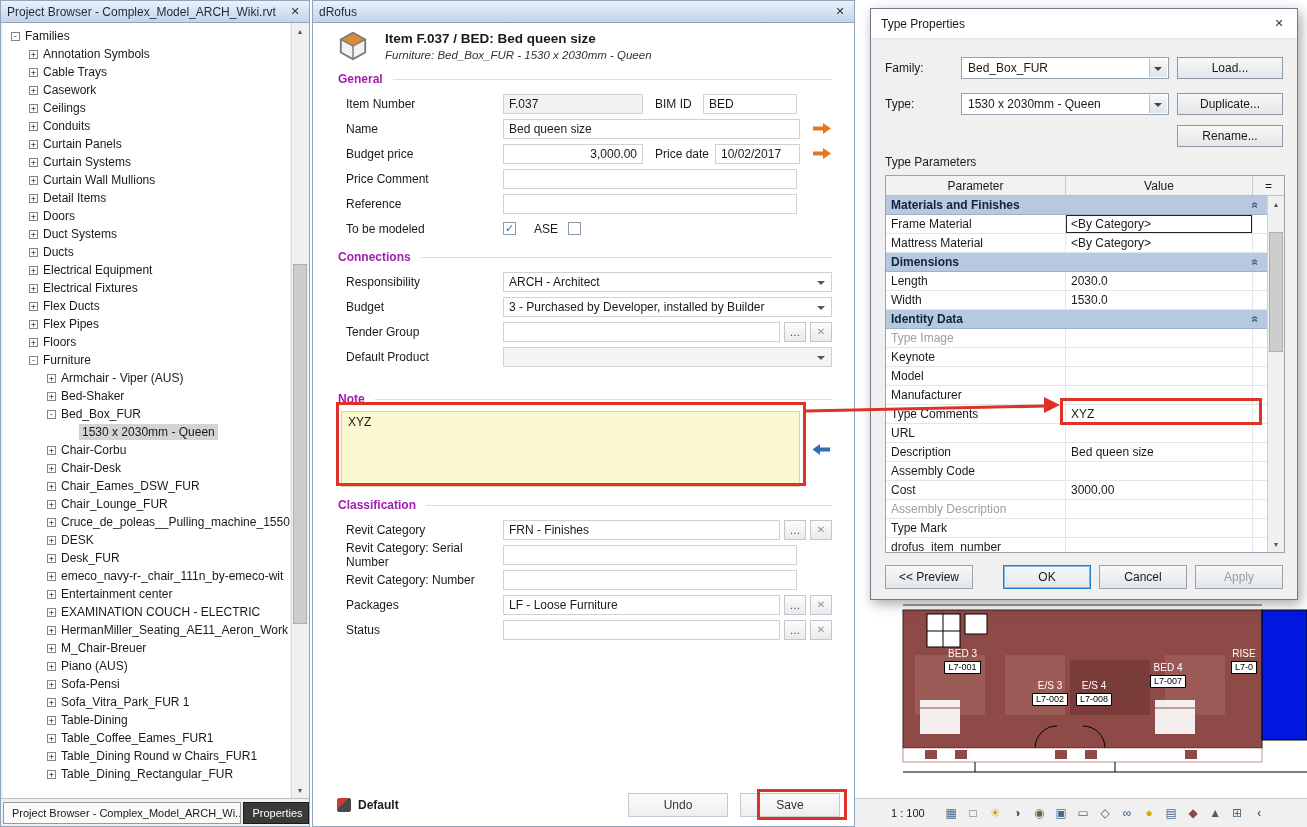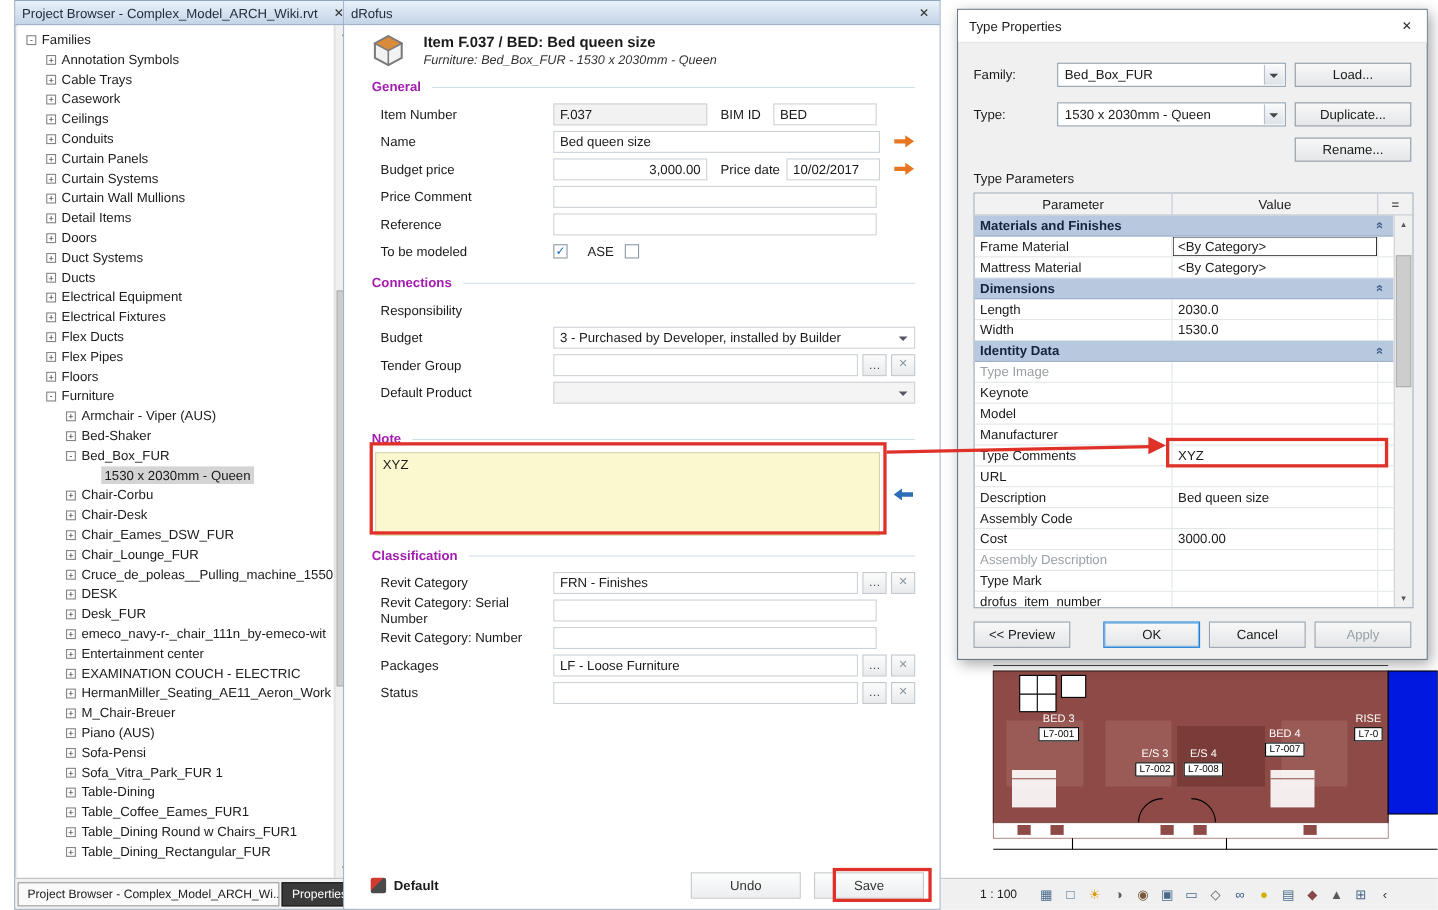--- a/index.html
+++ b/index.html
@@ -9,21 +9,21 @@
 
   
   .titlebar { height:22px; background:linear-gradient(#e9f1fa,#c3d4e8); border-bottom:1px solid #8fa4bd;
               display:flex; align-items:center; padding:0 6px; color:#1f2a38; }
   .tb-text { flex:1; white-space:nowrap; overflow:hidden; }
   .close-x { width:16px; height:16px; display:flex; align-items:center; justify-content:center;
              font-size:11px; color:#333; }
   .close-x::before { content:"✕"; }
 
   
-  #left-panel { position:absolute; left:13px; top:0; width:310px; height:827px; background:#f0f0f0;
+  #left-panel { position:absolute; left:0; top:0; width:310px; height:827px; background:#f0f0f0;
                 border:1px solid #8fa4bd; z-index:2; }
   #tree-viewport { position:absolute; left:2px; top:22px; right:19px; bottom:28px; background:#fff;
                    overflow:hidden; padding-top:4px; }
   .tree-row { height:18px; display:flex; align-items:center; white-space:nowrap; }
   .expander { flex:none; width:9px; height:9px; border:1px solid #848484; background:#fff; margin-right:5px;
               font:8px/7px "DejaVu Sans Mono",monospace; text-align:center; color:#333; }
   .expander.plus::before { content:"+"; }
   .expander.minus::before { content:"-"; }
   .expander.none { visibility:hidden; }
   .lv0 { padding-left:8px; } .lv1 { padding-left:26px; } .lv2 { padding-left:44px; } .lv3 { padding-left:62px; }
@@ -453,20 +453,21 @@
       <span style="margin-left:18px; margin-right:10px">ASE</span>
       <span class="cb"></span>
     </div>
 
     <div class="sec">
       <span class="sec-label">Connections</span>
         <span class="sec-line"></span>
     </div>
     <div class="frm dropdown-row">
       <label>Responsibility</label>
+      <div class="inp seldd grow">ARCH - Architect</div>
     </div>
     <div class="frm dropdown-row">
       <label>Budget</label>
       <div class="inp seldd grow">3 - Purchased by Developer, installed by Builder</div>
     </div>
     <div class="frm dropdown-row">
       <label>Tender Group</label>
       <div class="inp grow"></div>
       <span class="sq-btn btn-dots"></span>
       <span class="sq-btn btn-clear"></span>

